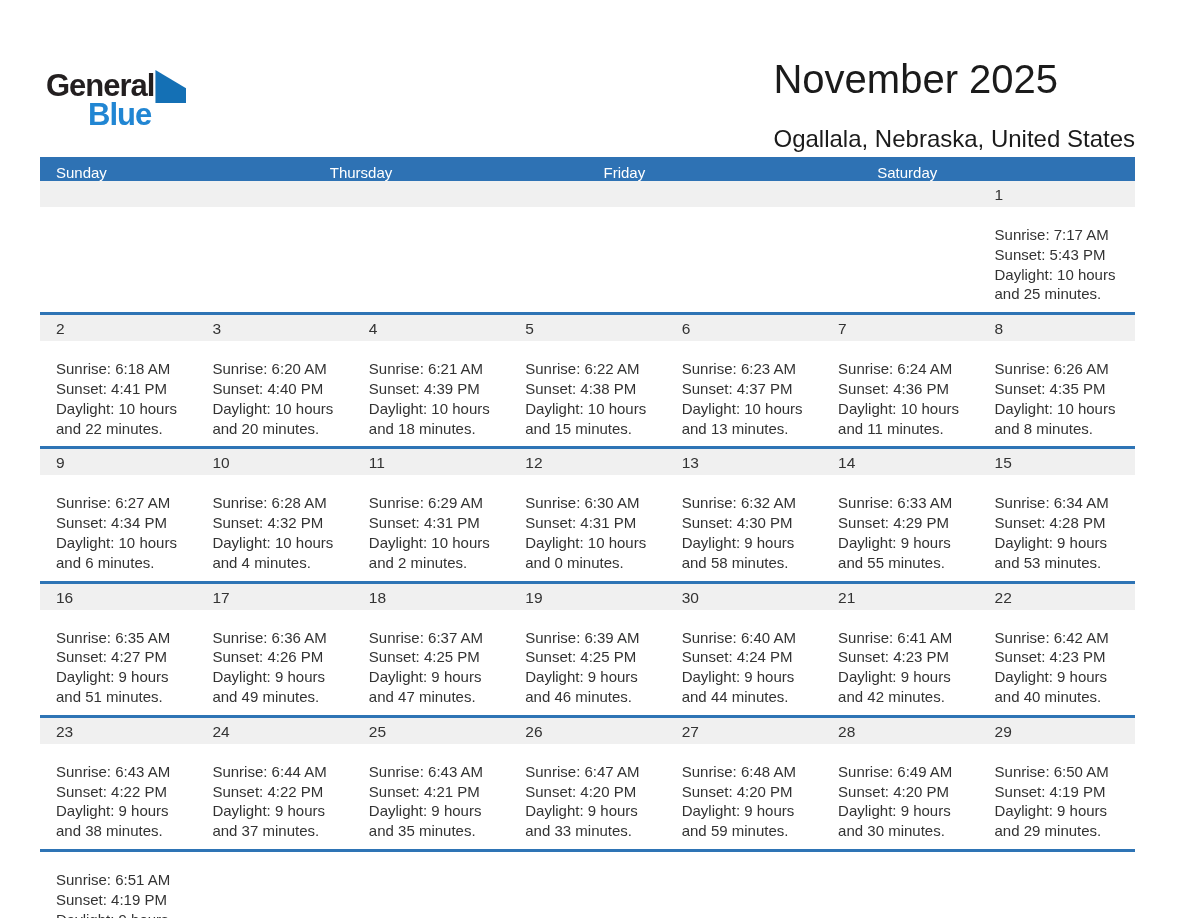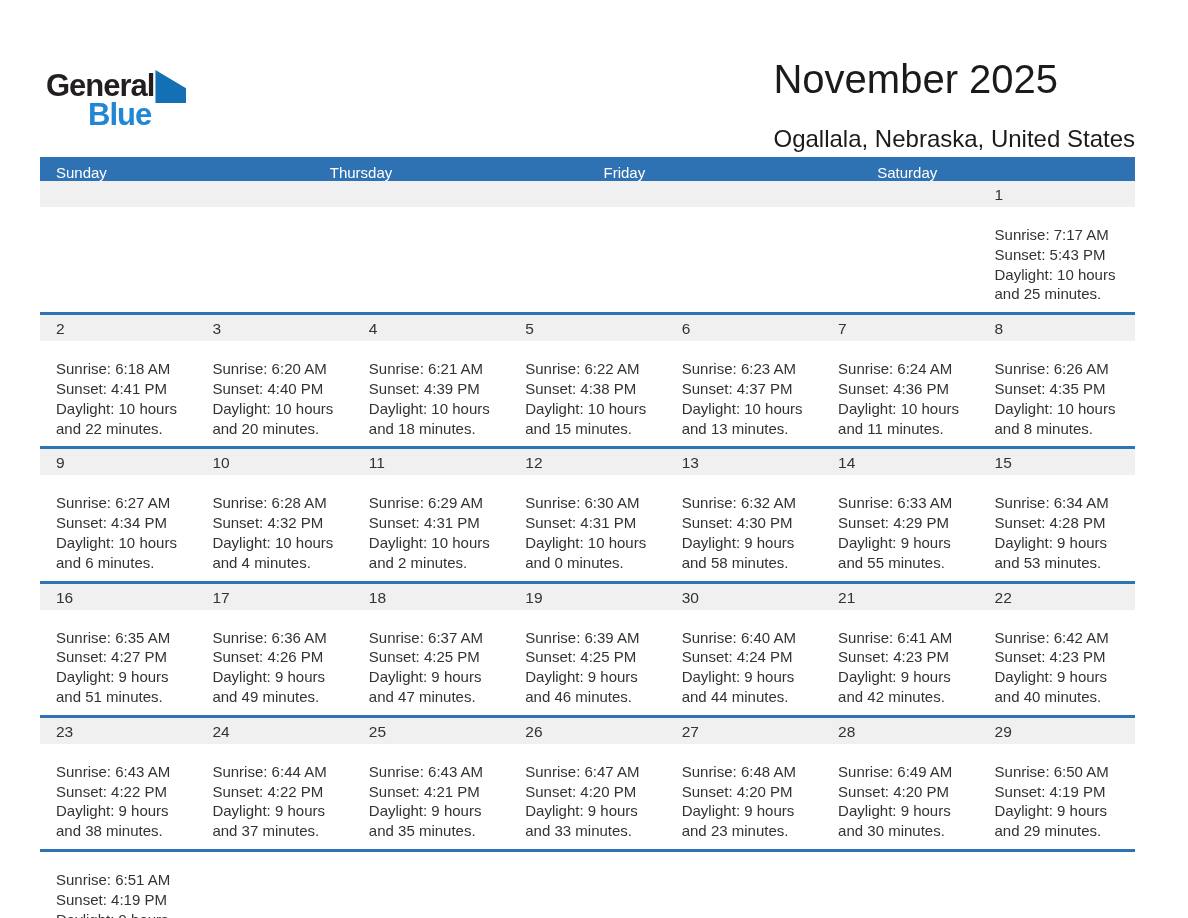--- a/index.html
+++ b/index.html
@@ -314,21 +314,21 @@
           <div class="cell">
             <div class="line">Sunrise: 6:47 AM</div>
             <div class="line">Sunset: 4:20 PM</div>
             <div class="line">Daylight: 9 hours</div>
             <div class="line">and 33 minutes.</div>
           </div>
           <div class="cell">
             <div class="line">Sunrise: 6:48 AM</div>
             <div class="line">Sunset: 4:20 PM</div>
             <div class="line">Daylight: 9 hours</div>
-            <div class="line">and 23 minutes.</div>
+            <div class="line">and 59 minutes.</div>
           </div>
           <div class="cell">
             <div class="line">Sunrise: 6:49 AM</div>
             <div class="line">Sunset: 4:20 PM</div>
             <div class="line">Daylight: 9 hours</div>
             <div class="line">and 30 minutes.</div>
           </div>
           <div class="cell">
             <div class="line">Sunrise: 6:50 AM</div>
             <div class="line">Sunset: 4:19 PM</div>

